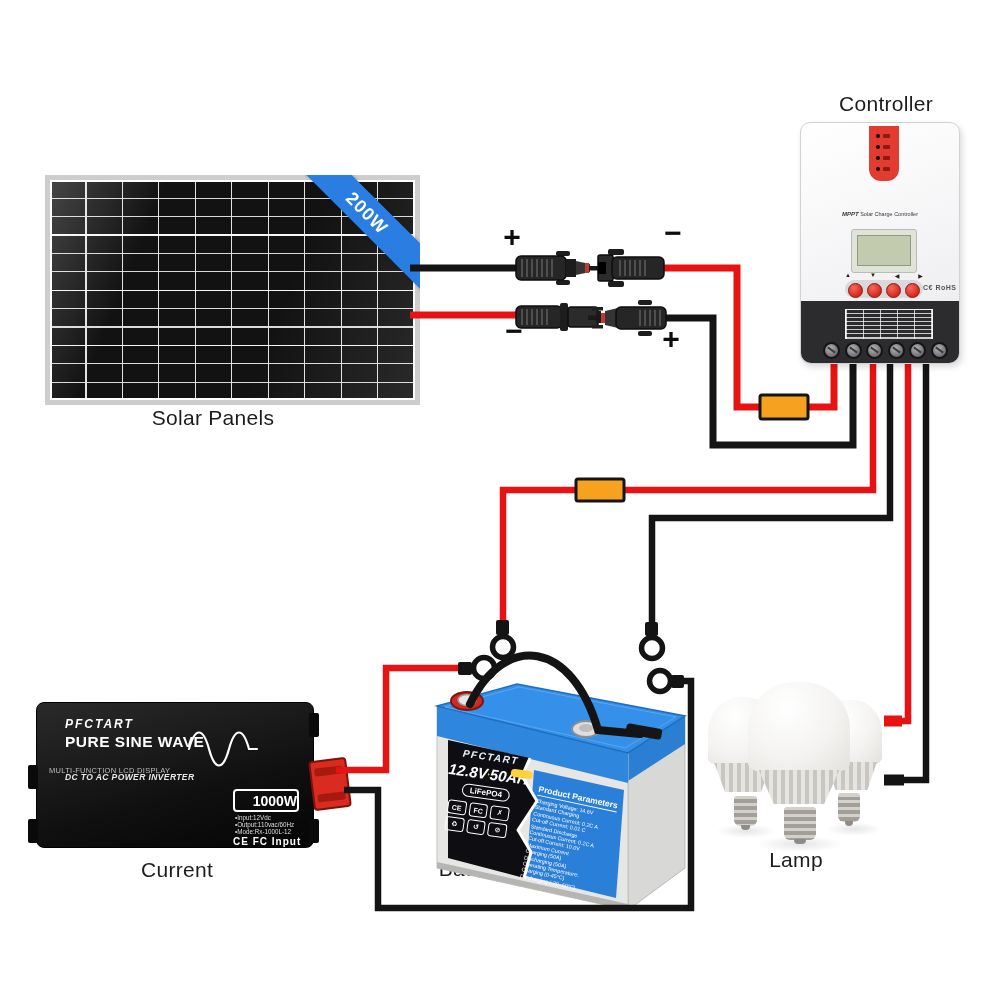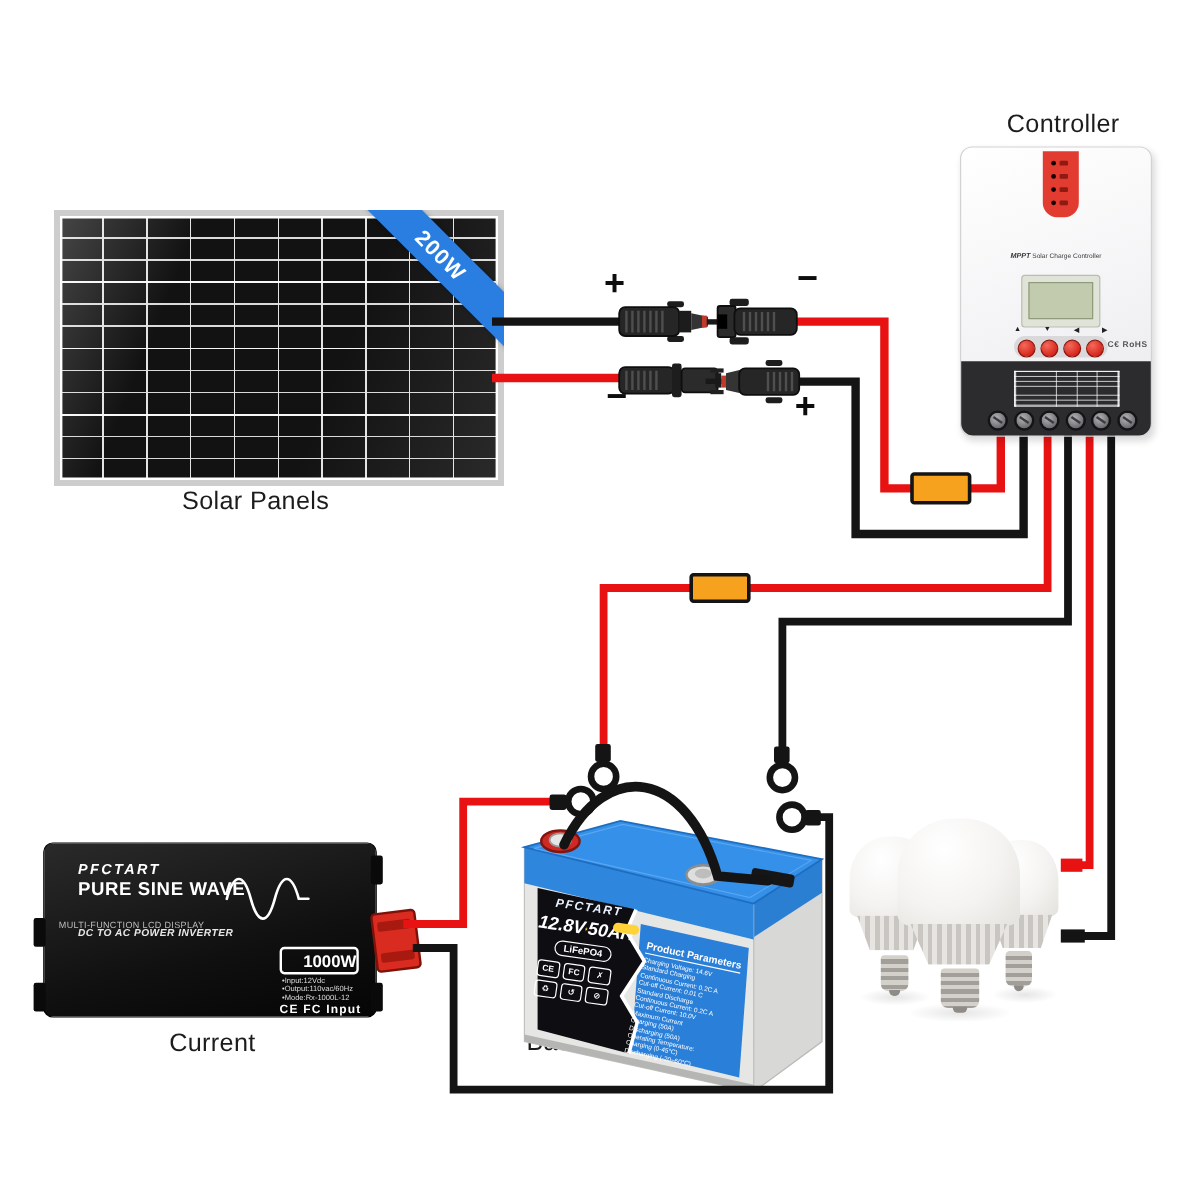--- a/index.html
+++ b/index.html
@@ -91,20 +91,21 @@
 </style>
 </head>
 <body>
 
 <div id="stage">
 
   <div class="lbl" style="left:118px;top:406px;width:190px;">Solar Panels</div>
   <div class="lbl" style="left:801px;top:92px;width:170px;">Controller</div>
   <div class="lbl" style="left:92px;top:858px;width:170px;">Current</div>
   <div class="lbl" style="left:388px;top:857px;width:170px;">Battery</div>
+  <div class="lbl" style="left:711px;top:848px;width:170px;">Lamp</div>
 
   <div class="sign" style="left:494px;top:222px;">+</div>
   <div class="sign" style="left:655px;top:218px;">−</div>
   <div class="sign" style="left:496px;top:316px;">−</div>
   <div class="sign" style="left:653px;top:324px;">+</div>
 
   <div class="abs panel-wrap">
     <div class="panel"></div>
     <div class="ribbon">
       <span>200W</span>

